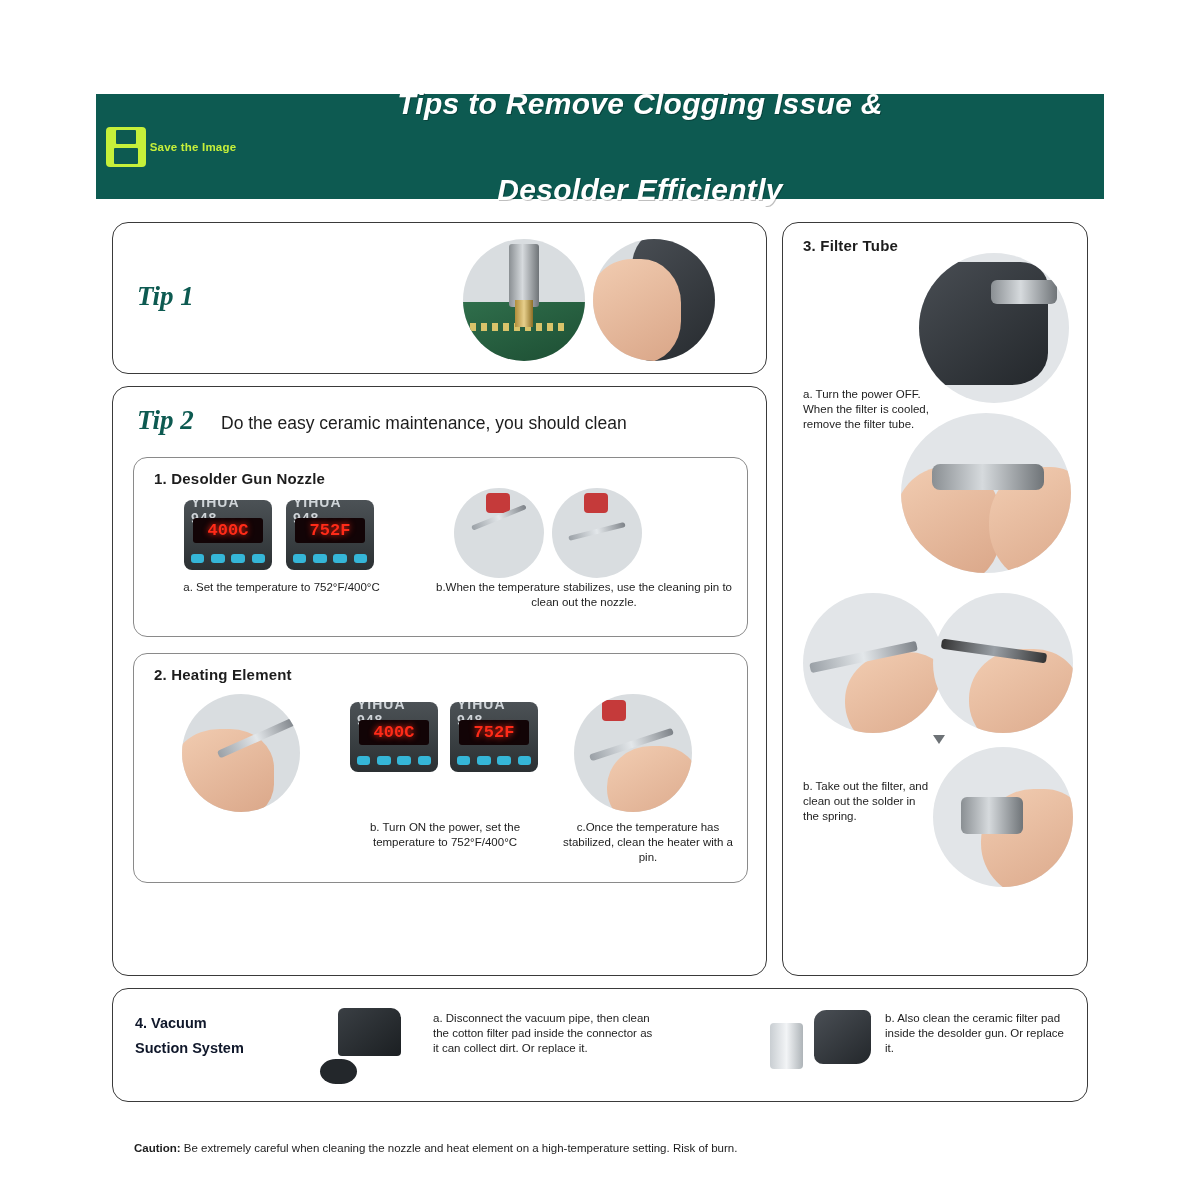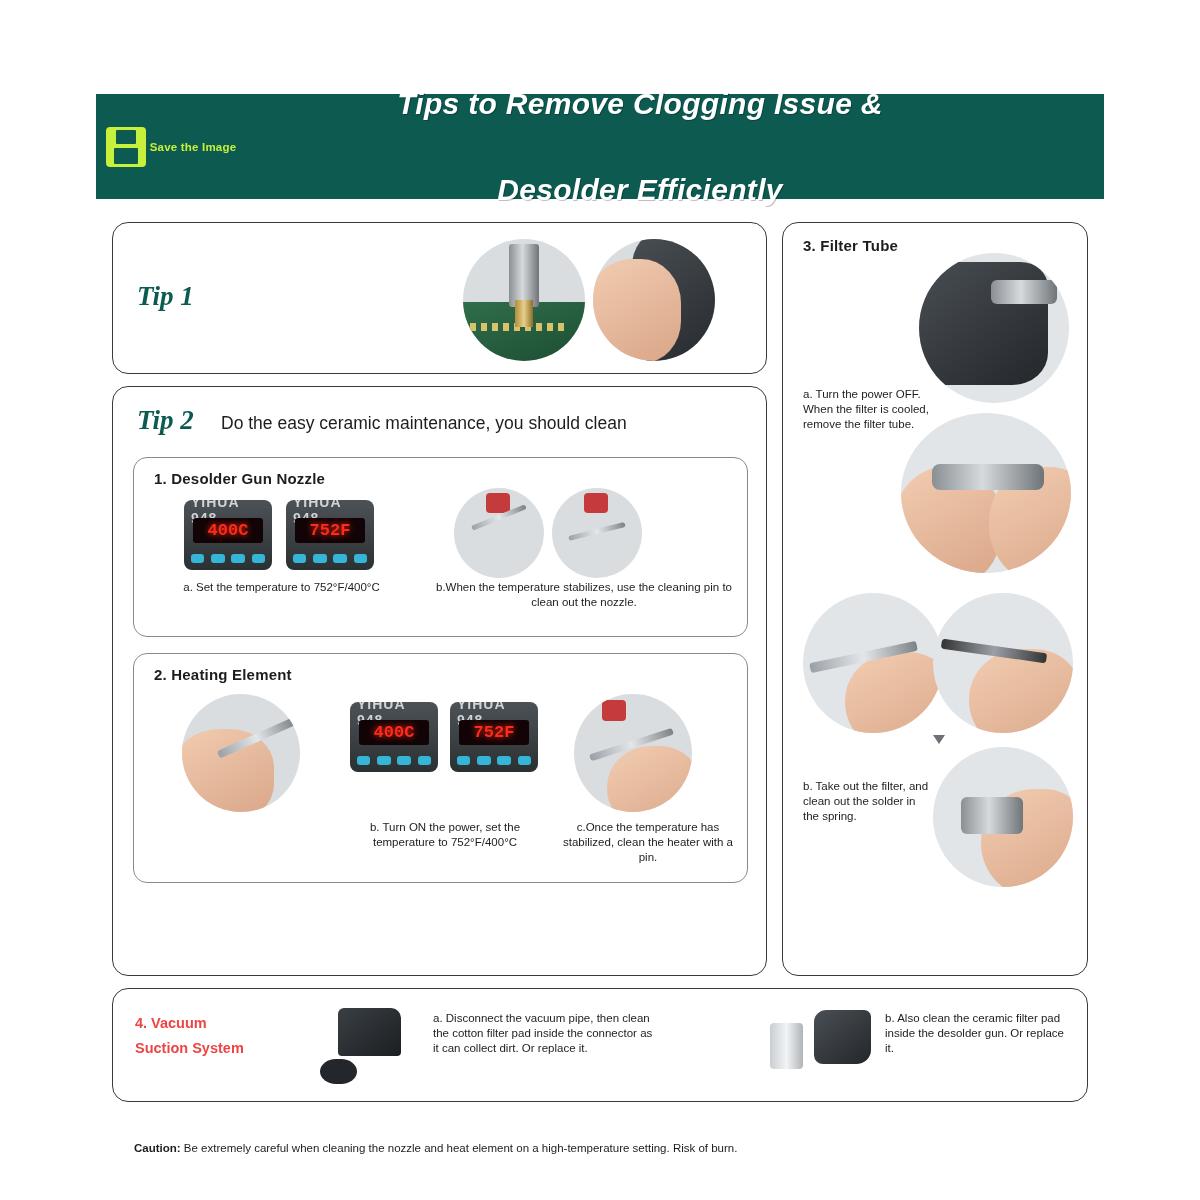--- a/index.html
+++ b/index.html
@@ -232,21 +232,21 @@
 
   
   #filter { left: 686px; top: 128px; width: 306px; height: 754px; }
   #filter-title { left: 20px; top: 14px; }
   .circ-photo { position: absolute; border-radius: 50%; background: #e2e5e8; overflow: hidden; }
 
   
   #vac { left: 16px; top: 894px; width: 976px; height: 114px; }
   #vac-title {
     position: absolute; left: 22px; top: 22px; width: 120px;
-    font-size: 14.5px; font-weight: bold; color: #ef4444; line-height: 1.75;
+    font-size: 14.5px; font-weight: bold; color: #0f172a; line-height: 1.75;
   }
 
   .caution {
     position: absolute;
     left: 38px;
     top: 1048px;
     width: 940px;
     font-size: 11.5px;
     color: #1d1d1d;
   }

